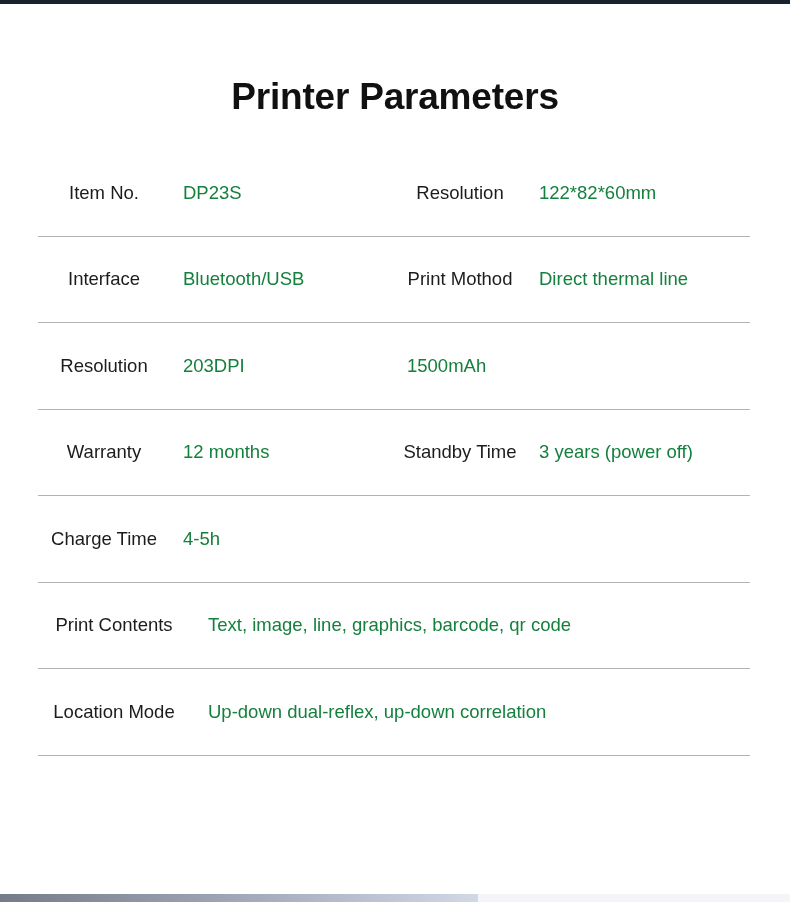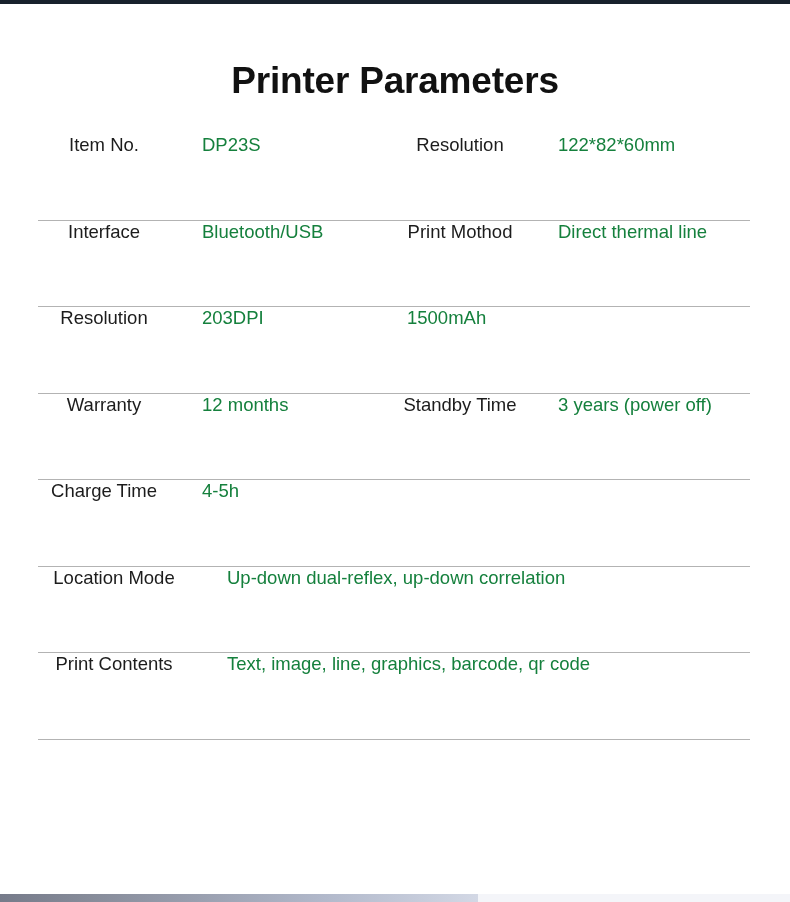--- a/index.html
+++ b/index.html
@@ -32,21 +32,21 @@
     height: 890px;
     background: #ffffff;
   }
 
   .page-title {
     text-align: center;
     font-size: 37px;
     font-weight: bold;
     color: #111111;
     letter-spacing: -0.2px;
-    margin: 0;
+    margin: 16px;
     padding-top: 58px;
     line-height: 1.0;
   }
 
   .spec-table {
     margin-top: 35px;
     padding: 0 40px 0 38px;
   }
 
   .spec-row {
@@ -56,22 +56,22 @@
     border-bottom: 1px solid #b3b3b3;
     box-sizing: border-box;
   }
 
   .spec-row:last-child {
     border-bottom: 1px solid #b3b3b3;
   }
 
   .cell {
     display: flex;
+    align-items: center;
     height: 100%;
-    gap: 19px;
   }
 
   .cell-half {
     width: 50%;
   }
 
   .cell-full {
     width: 100%;
   }
 
@@ -177,29 +177,29 @@
 
     <div class="spec-row">
       <div class="cell cell-half">
         <span class="spec-label">Charge Time</span>
         <span class="spec-value">4-5h</span>
       </div>
     </div>
 
     <div class="spec-row">
       <div class="cell cell-full">
+        <span class="spec-label">Print Contents</span>
+        <span class="spec-value">Text, image, line, graphics, barcode, qr code</span>
+      </div>
+    </div>
+
+    <div class="spec-row">
+      <div class="cell cell-full">
         <span class="spec-label">Location Mode</span>
         <span class="spec-value">Up-down dual-reflex, up-down correlation</span>
       </div>
     </div>
 
-    <div class="spec-row">
-      <div class="cell cell-full">
-        <span class="spec-label">Print Contents</span>
-        <span class="spec-value">Text, image, line, graphics, barcode, qr code</span>
-      </div>
-    </div>
-
   </div>
 </div>
 
 <div class="bottom-accent-bar"></div>
 <div class="bottom-filler"></div>
 
 </body></html>

